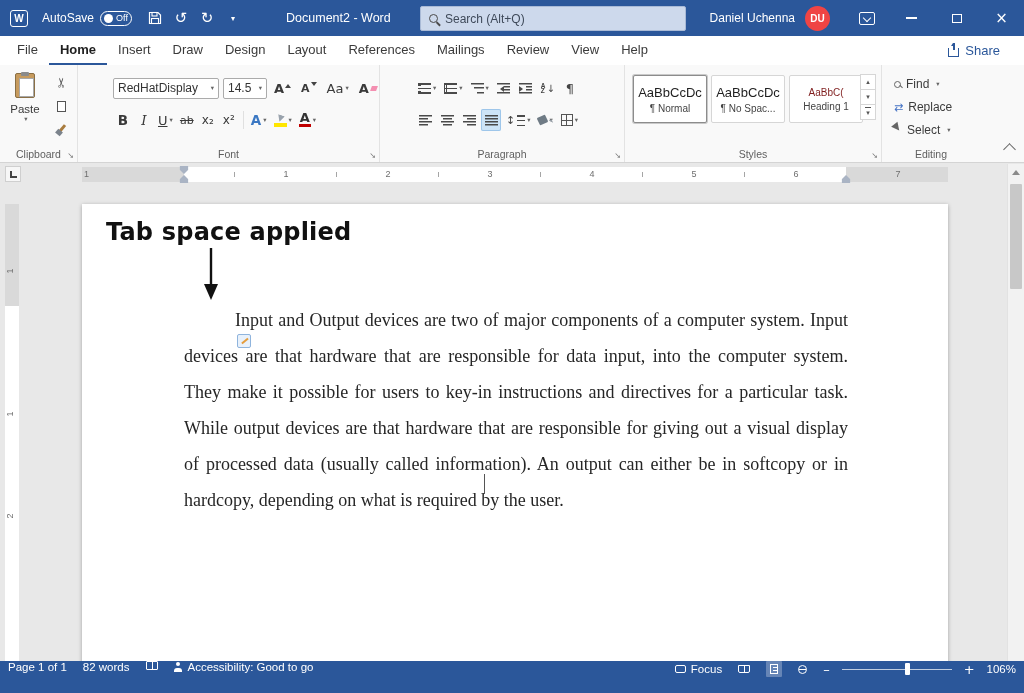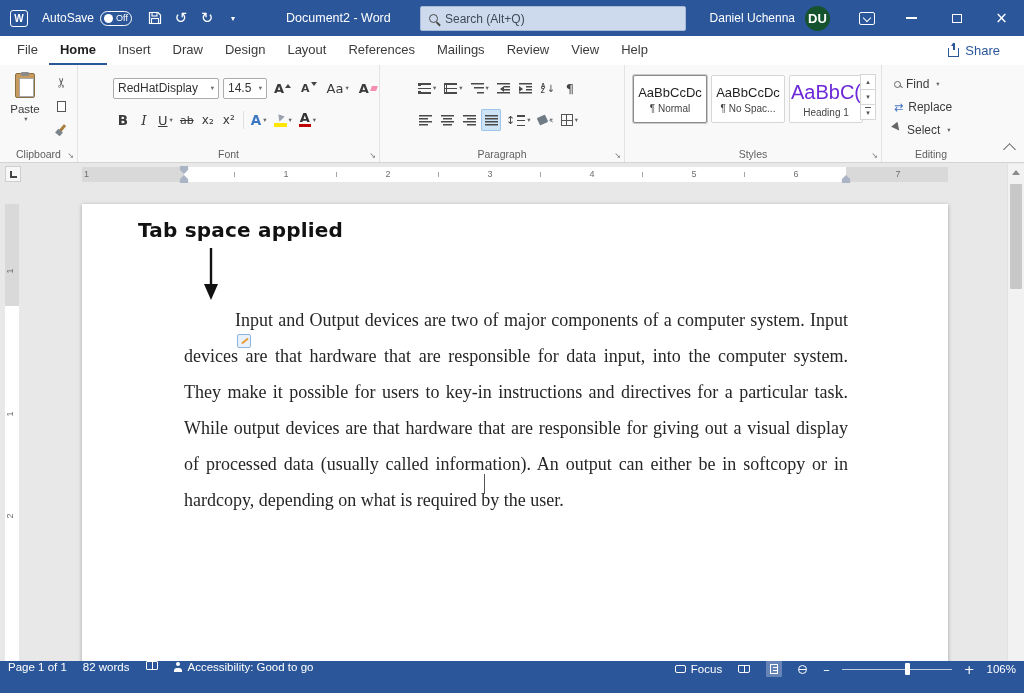--- a/index.html
+++ b/index.html
@@ -20,21 +20,21 @@
   .und { font-size:15px; color:#fff; }
   .qat-dd { font-size:8px; color:#fff; }
   .tb-title { margin-left:40px; font-size:12.5px; white-space:nowrap; }
   .tb-search { position:absolute; left:420px; top:6px; width:266px; height:25px; background:#cdd9ec; border:1px solid #a9bad6; border-radius:2px; display:flex; align-items:center; padding:0 8px; gap:7px; }
   .ic-search { width:9px; height:9px; border:1.5px solid #4a4a4a; border-radius:50%; position:relative; flex:none; }
   .ic-search::after { content:''; position:absolute; width:5px; height:1.5px; background:#4a4a4a; transform:rotate(45deg); right:-4px; bottom:-2px; }
   .tb-search input { border:none; background:transparent; outline:none; font-size:12px; color:#333; width:200px; font-family:"Liberation Sans",sans-serif; }
   .tb-search input::placeholder { color:#3f4a5a; opacity:1; }
   .tb-right { margin-left:auto; display:flex; align-items:center; height:100%; }
   .tb-user { font-size:12px; padding:0 10px; white-space:nowrap; }
-  .avatar { width:25px; height:25px; border-radius:50%; background:#14532d; display:flex; align-items:center; justify-content:center; font-size:13px; font-weight:bold; margin-right:14px; }
+  .avatar { width:25px; height:25px; border-radius:50%; background:#ef4444; display:flex; align-items:center; justify-content:center; font-size:10px; font-weight:bold; margin-right:14px; }
   .ic-ribbonopts { width:16px; height:13px; border:1.3px solid #fff; border-radius:2px; position:relative; }
   .ic-ribbonopts::after { content:''; position:absolute; left:4.5px; top:2px; width:5px; height:5px; border-right:1.3px solid #fff; border-bottom:1.3px solid #fff; transform:rotate(45deg); }
   .winbtn { width:45px; height:36px; display:flex; align-items:center; justify-content:center; }
   .ic-min { width:11px; height:1.4px; background:#fff; }
   .ic-max { width:10px; height:9px; border:1.2px solid #fff; }
   .ic-close { font-size:15px; color:#fff; font-family:"DejaVu Sans",sans-serif; }
 
   
   .menubar { position:absolute; top:36px; left:0; right:0; height:29px; background:#fff; display:flex; align-items:stretch; }
   .mtab { display:flex; align-items:center; padding:0 11px; font-size:13px; color:#3b3b3b; border-bottom:2.5px solid transparent; }
@@ -128,21 +128,21 @@
   .ic-bucket::after { content:''; position:absolute; right:-4px; bottom:-3px; border-left:3px solid transparent; border-top:4px solid #98a0a8; }
   .ic-borders { width:12px; height:12px; border:1px solid #555; background:
       linear-gradient(#555 0 0) center/100% 1px no-repeat,
       linear-gradient(#555 0 0) center/1px 100% no-repeat; }
 
   
   .grp-styles { left:625px; width:257px; }
   .style-card { position:absolute; top:10px; width:74px; height:48px; background:#fff; border:1px solid #d6d6d6; border-radius:2px; display:flex; flex-direction:column; align-items:center; justify-content:center; gap:3px; }
   .style-card.selected { border:1px solid #8c8c8c; box-shadow:0 0 0 1px #c9c9c9; }
   .st-preview { font-size:13px; color:#1f1f1f; white-space:nowrap; }
-  .st-preview.h1 { color:#6d28d9; font-size:20px; }
+  .st-preview.h1 { color:#7f1d1d; font-size:10px; }
   .st-name { font-size:10px; color:#444; white-space:nowrap; }
   .gal-col { position:absolute; right:5px; top:10px; width:16px; display:flex; flex-direction:column; }
   .gal-btn { height:16px; background:#fff; border:1px solid #d6d6d6; display:flex; flex-direction:column; align-items:center; justify-content:center; font-size:7px; color:#555; margin-top:-1px; }
   .more-bar { width:6px; height:1.5px; background:#555; margin-bottom:1px; }
 
   
   .grp-edit { left:882px; width:98px; }
   .ed-item { position:absolute; left:12px; display:flex; align-items:center; gap:5px; font-size:12px; color:#3c3c3c; }
   .ic-minisearch { width:7px; height:7px; border:1.4px solid #666; border-radius:50%; position:relative; flex:none; }
   .ic-minisearch::after { content:''; position:absolute; width:4px; height:1.4px; background:#666; transform:rotate(45deg); right:-3px; bottom:-1px; }
@@ -166,21 +166,21 @@
       clip-path:polygon(50% 0,100% 55%,100% 100%,0 100%,0 55%); background:#aab4c4; }
   .ind-right { position:absolute; left:764px; top:8px; width:9px; height:8px; transform:translateX(-50%);
       clip-path:polygon(50% 0,100% 55%,100% 100%,0 100%,0 55%); background:#aab4c4; }
 
   
   .docarea { position:absolute; left:0; right:17px; top:186px; bottom:22px; background:#e8e8e8; overflow:hidden; }
   .vruler { position:absolute; left:5px; top:18px; bottom:0; width:14px; background:#d9d9d9; }
   .vr-white { position:absolute; left:0; right:0; top:102px; bottom:0; background:#fff; }
   .vrn { position:absolute; left:2px; font-size:9px; color:#6e6e6e; transform:rotate(-90deg); }
   .page { position:absolute; left:82px; top:18px; width:866px; height:620px; background:#fff; box-shadow:0 1px 4px rgba(0,0,0,.3); }
-  .anno-head { position:absolute; left:56px; top:14px; font-family:"DejaVu Sans",sans-serif; font-size:20px; font-weight:bold; color:#111; letter-spacing:.2px; }
+  .anno-head { position:absolute; left:24px; top:14px; font-family:"DejaVu Sans",sans-serif; font-size:24px; font-weight:bold; color:#111; letter-spacing:.2px; }
   .anno-arrow { position:absolute; left:118px; top:42px; }
   .body-text { position:absolute; left:102px; top:98px; width:664px; font-family:"Liberation Serif",serif; font-size:18px; line-height:36px; color:#262626; text-align:justify; text-indent:51px; }
   .autocorrect { position:absolute; left:155px; top:130px; width:14px; height:14px; background:#e8f1fb; border:1px solid #8fb4dd; border-radius:2px; z-index:2; }
   .autocorrect::after { content:''; position:absolute; left:3px; top:5px; width:8px; height:2.2px; background:#e59d3c; transform:rotate(-40deg); }
   .caret { position:absolute; left:402px; top:270px; width:1px; height:20px; background:#555; }
 
   
   .scrollbar { position:absolute; top:164px; bottom:22px; right:0; width:17px; background:#f2f2f2; border-left:1px solid #e2e2e2; }
   .sb-up { position:absolute; top:0; left:0; right:0; height:16px; display:flex; align-items:center; justify-content:center; background:#f2f2f2; }
   .tri-up { width:0; height:0; border:4px solid transparent; border-bottom:5px solid #8a8a8a; margin-top:-3px; }

